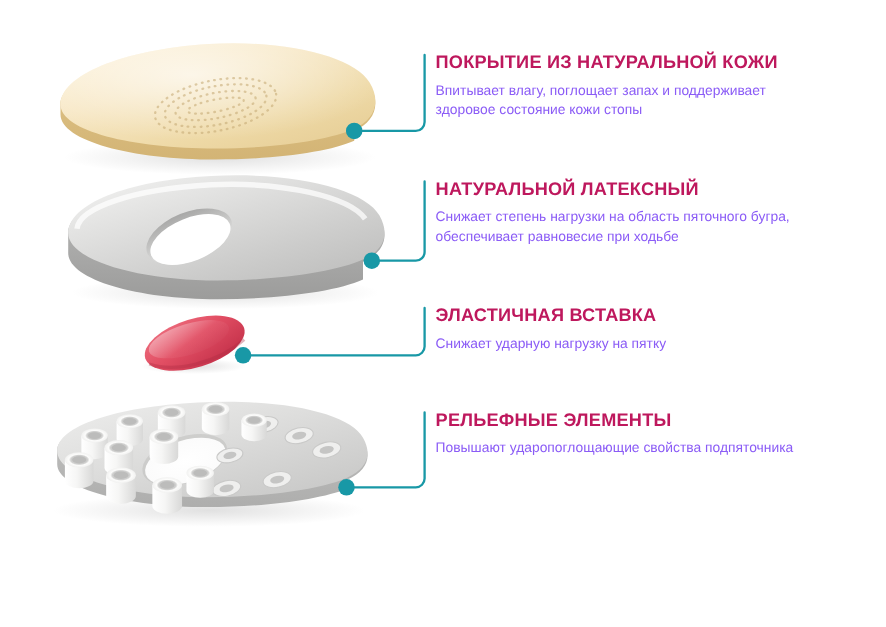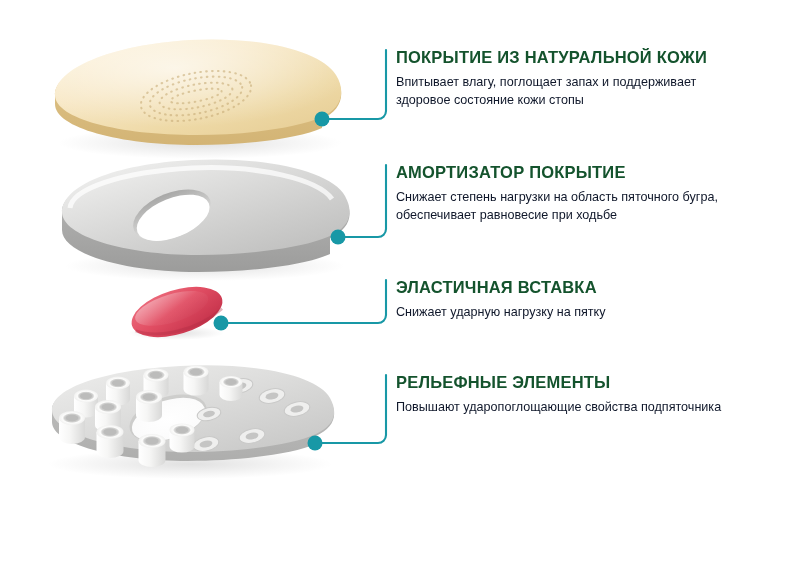--- a/index.html
+++ b/index.html
@@ -27,28 +27,28 @@
     height: 570px;
   }
   .callout {
     position: absolute;
     width: 360px;
   }
   .callout-title {
     font-size: 16.5px;
     font-weight: bold;
     letter-spacing: 0.2px;
-    color: #14532d;
+    color: #be185d;
     margin: 0 0 7px 0;
     line-height: 19px;
     white-space: nowrap;
   }
   .callout-body {
     font-size: 12.6px;
-    color: #0f172a;
+    color: #8b5cf6;
     line-height: 17.5px;
     margin: 0;
     max-width: 345px;
   }
   #callout-1 { left: 396px; top: 48px; }
   #callout-2 { left: 396px; top: 163px; }
   #callout-3 { left: 396px; top: 278px; }
   #callout-4 { left: 396px; top: 373px; }
 </style>
 </head>
@@ -307,21 +307,21 @@
       <circle cx="315" cy="443" r="7.5"></circle>
     </g>
   </svg>
 
   <div class="callout" id="callout-1">
     <h2 class="callout-title">ПОКРЫТИЕ ИЗ НАТУРАЛЬНОЙ КОЖИ</h2>
     <p class="callout-body">Впитывает влагу, поглощает запах и поддерживает здоровое состояние кожи стопы</p>
   </div>
 
   <div class="callout" id="callout-2">
-    <h2 class="callout-title">АМОРТИЗАТОР ПОКРЫТИЕ</h2>
+    <h2 class="callout-title">НАТУРАЛЬНОЙ ЛАТЕКСНЫЙ</h2>
     <p class="callout-body">Снижает степень нагрузки на область пяточного бугра, обеспечивает равновесие при ходьбе</p>
   </div>
 
   <div class="callout" id="callout-4">
     <h2 class="callout-title">РЕЛЬЕФНЫЕ ЭЛЕМЕНТЫ</h2>
     <p class="callout-body">Повышают ударопоглощающие свойства подпяточника</p>
   </div>
 
   <div class="callout" id="callout-3">
     <h2 class="callout-title">ЭЛАСТИЧНАЯ ВСТАВКА</h2>

